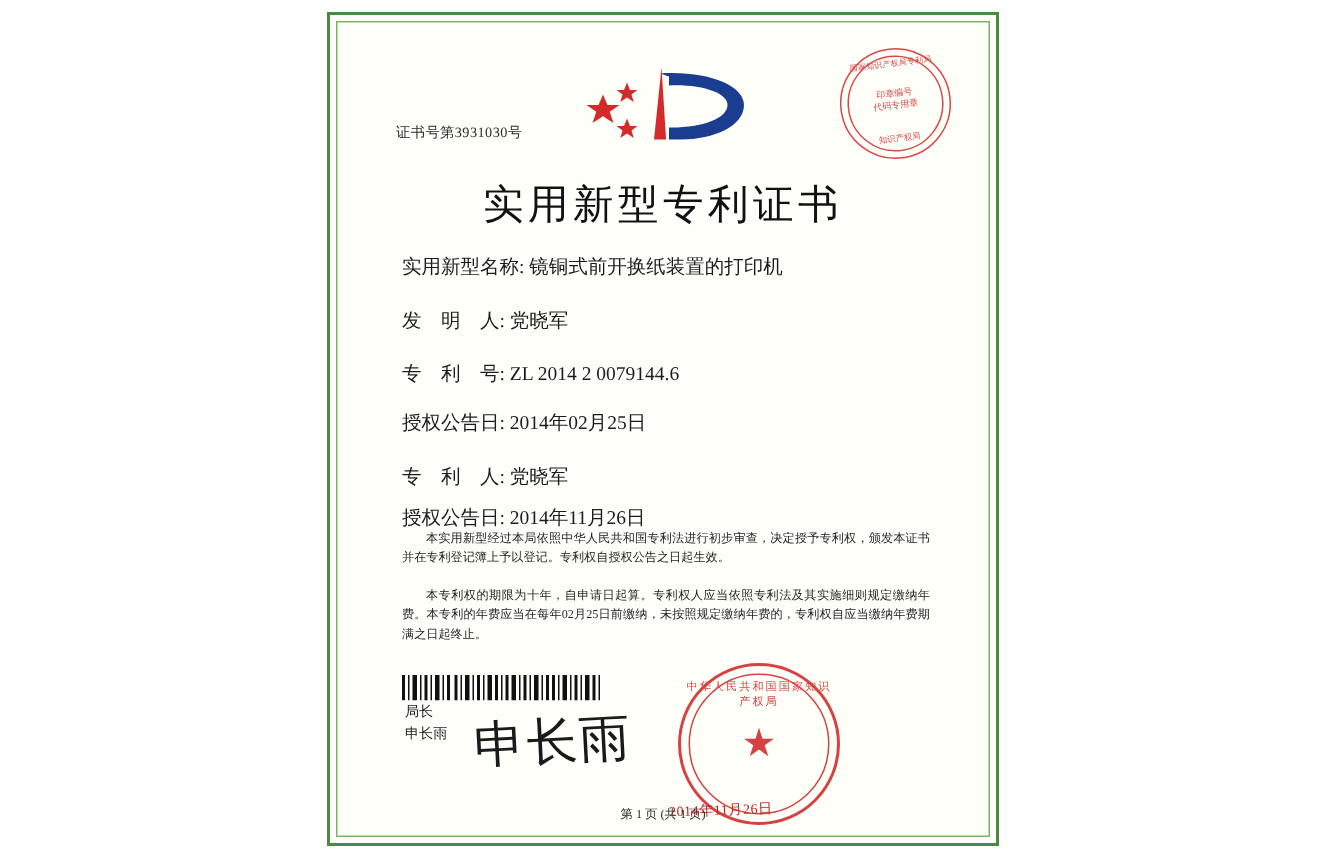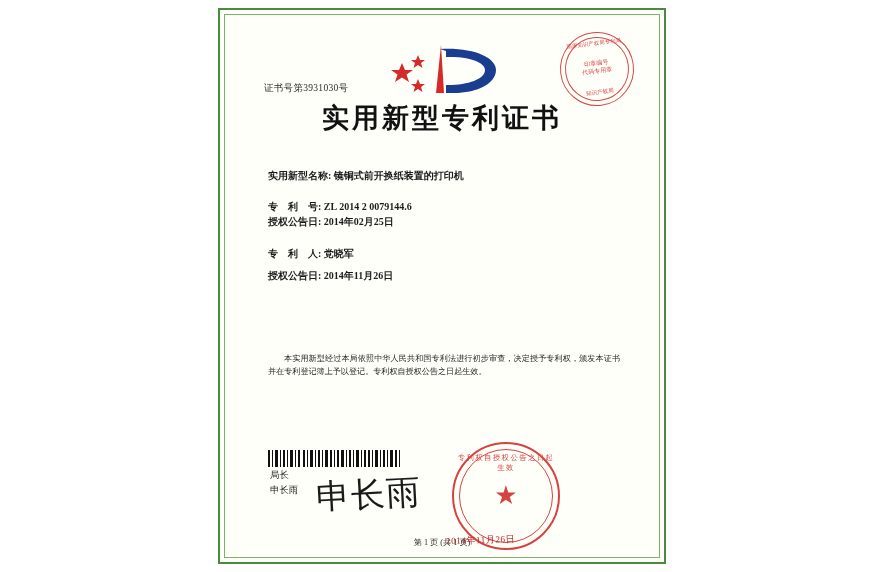--- a/index.html
+++ b/index.html
@@ -105,53 +105,52 @@
     width: 100%;
     height: 66px;
     display: flex;
     justify-content: center;
     align-items: center;
   }
   
   .main-title {
     position: absolute;
     left: 0;
-    top: 90px;
+    top: 108px;
     width: 100%;
     text-align: center;
     font-size: 27px;
-    font-weight: bold;
+    font-weight: normal;
     letter-spacing: 3px;
     color: #111111;
     font-family: "DejaVu Serif", serif;
   }
   
   .fields {
     position: absolute;
     left: 48px;
     top: 158px;
     width: 356px;
   }
   .field-row {
-    font-size: 10px;
+    font-size: 13px;
     color: #1c1c1c;
     margin-bottom: 7px;
     line-height: 1.5;
     white-space: nowrap;
-    font-weight: bold;
   }
   .field-row .lbl {
     display: inline-block;
   }
   .field-row .val {
     display: inline-block;
   }
   .r1 { margin-bottom: 16px; }
   .r2 { margin-bottom: 16px; }
-  .r3 { margin-bottom: 0; }
+  .r3 { margin-bottom: 13px; }
   .r4 { margin-bottom: 17px; }
   .r5 { margin-bottom: 7px; }
   .r6 { margin-bottom: 2px; }
 
   
   .body-text {
     position: absolute;
     left: 48px;
     top: 330px;
     width: 352px;
@@ -286,40 +285,45 @@
       </svg>
     </div>
 
     <div class="main-title">实用新型专利证书</div>
 
     <div class="fields">
       <div class="field-row r1">
         <span class="lbl">实用新型名称:</span>
         <span class="val">镜铜式前开换纸装置的打印机</span>
       </div>
+      <div class="field-row r2">
+        <span class="lbl">发　明　人:</span>
+        <span class="val">党晓军</span>
+      </div>
       <div class="field-row r3">
         <span class="lbl">专　利　号:</span>
         <span class="val">ZL 2014 2 0079144.6</span>
       </div>
       <div class="field-row r4">
         <span class="lbl">授权公告日:</span>
         <span class="val">2014年02月25日</span>
       </div>
       <div class="field-row r5">
         <span class="lbl">专　利　人:</span>
         <span class="val">党晓军</span>
       </div>
       <div class="field-row r6">
         <span class="lbl">授权公告日:</span>
         <span class="val">2014年11月26日</span>
       </div>
     </div>
 
     <div class="body-text">
       <p>本实用新型经过本局依照中华人民共和国专利法进行初步审查，决定授予专利权，颁发本证书并在专利登记簿上予以登记。专利权自授权公告之日起生效。</p>
+      <p>本专利权的期限为十年，自申请日起算。专利权人应当依照专利法及其实施细则规定缴纳年费。本专利的年费应当在每年02月25日前缴纳，未按照规定缴纳年费的，专利权自应当缴纳年费期满之日起终止。</p>
     </div>
 
     <div class="barcode">
       <svg width="132" height="17" viewBox="0 0 132 17" aria-hidden="true">
         <g fill="#111111">
           <rect x="0" y="0" width="2" height="17"></rect>
             <rect x="4" y="0" width="1" height="17"></rect>
           <rect x="7" y="0" width="3" height="17"></rect>
             <rect x="12" y="0" width="1" height="17"></rect>
           <rect x="15" y="0" width="2" height="17"></rect>
@@ -359,21 +363,21 @@
 
     <div class="director">
       <div>局长</div>
       <div>申长雨</div>
     </div>
 
     <div class="signature">申长雨</div>
 
     <div class="big-seal">
       <div class="ring2"></div>
-      <div class="seal-top-text">专利权自授权公告之日起生效</div>
+      <div class="seal-top-text">中华人民共和国国家知识产权局</div>
       <div class="star">★</div>
       <div class="seal-bot-text"></div>
     </div>
 
     <div class="seal-date">2014年11月26日</div>
 
     <div class="footer">第 1 页 (共 1 页)</div>
   </div>
 </div>
 

